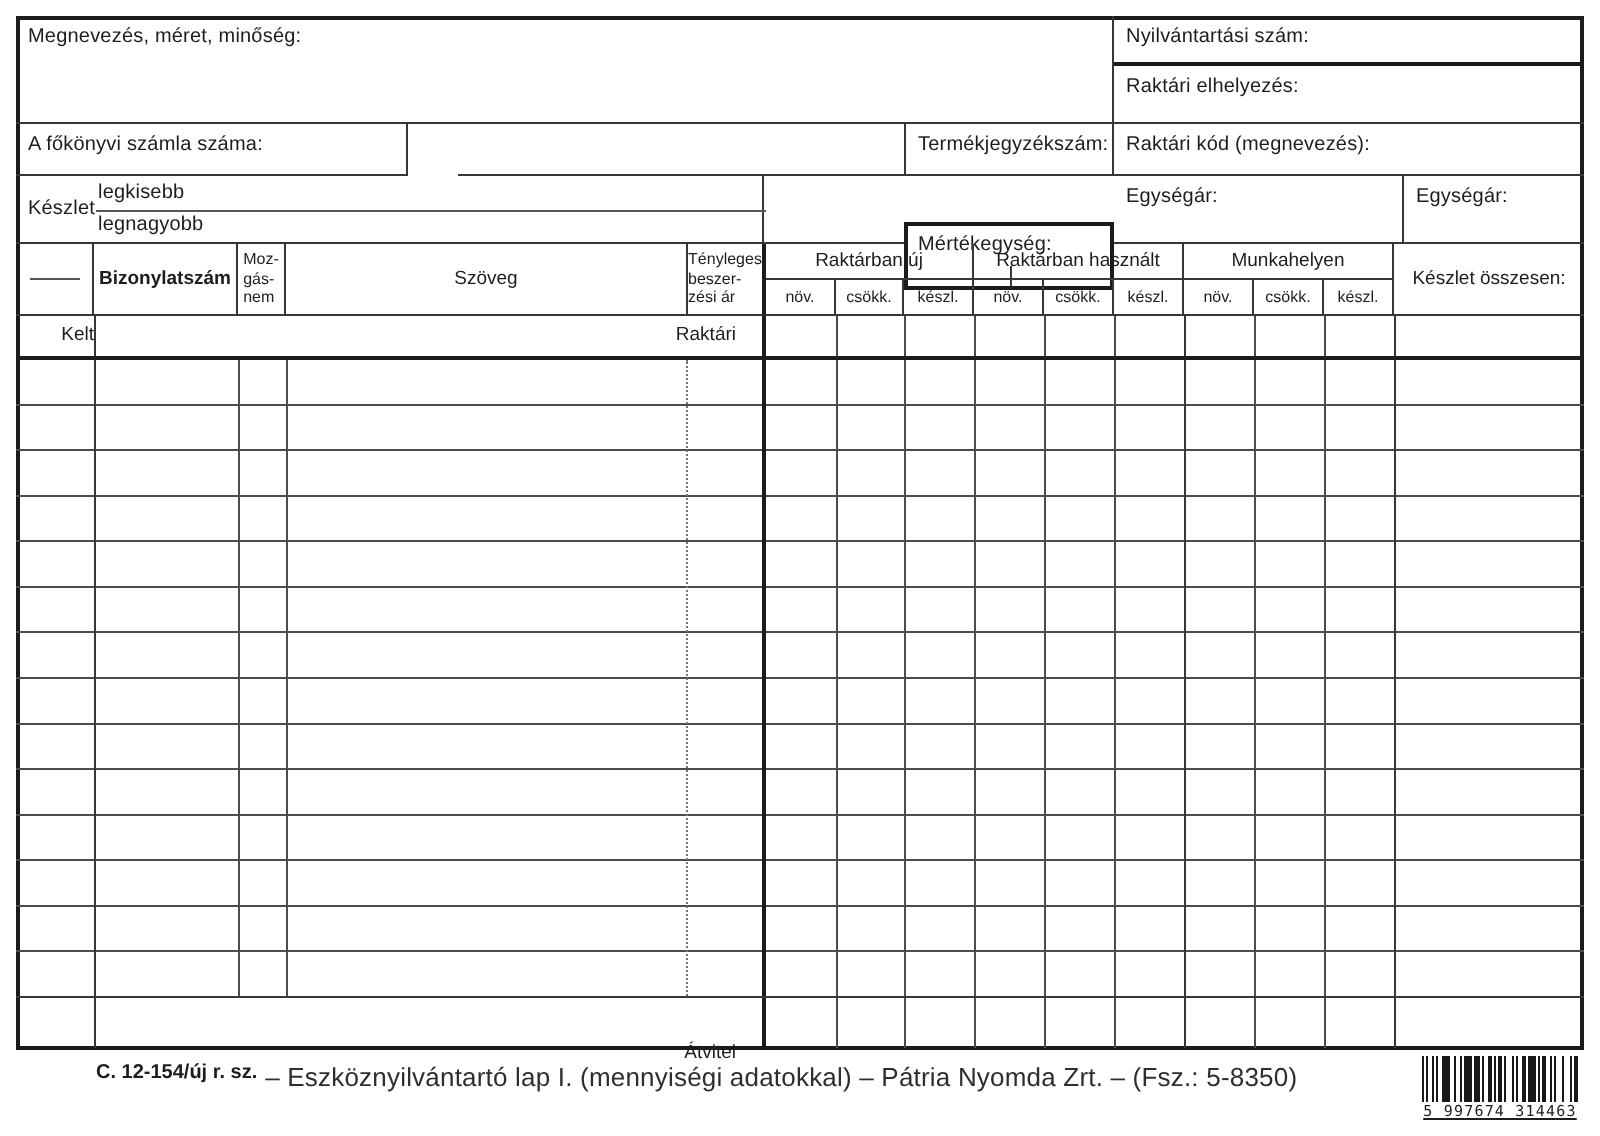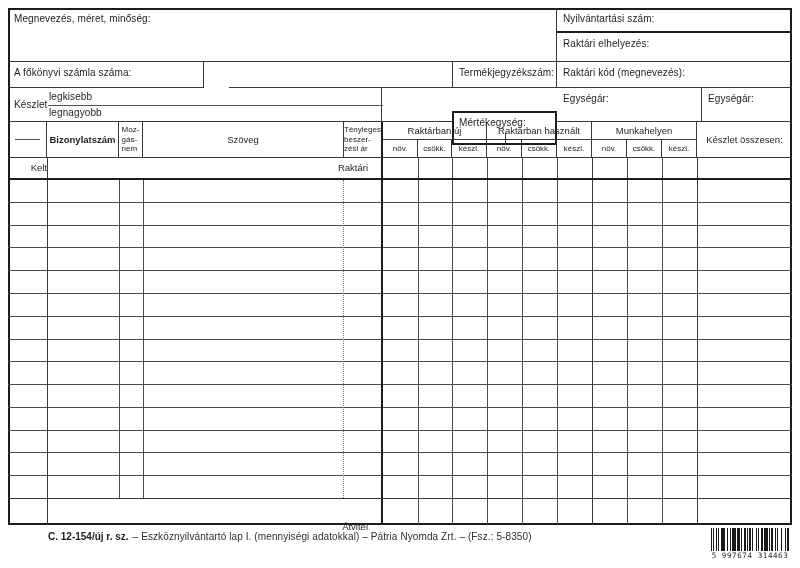--- a/index.html
+++ b/index.html
@@ -83,28 +83,28 @@
   }
   .dotted{position:absolute;left:335px;top:0;bottom:0;width:0;border-left:1px dotted #767676;}
   .rowlabel{position:absolute;font-size:9.5px;}
   .kelt{left:0;top:0;width:39px;text-align:right;line-height:20px;}
   .rlabel-right{left:39px;width:328px;text-align:right;line-height:20px;padding-right:7px;}
   .atvitel{left:0;top:0;width:367px;text-align:right;line-height:24px;padding-right:7px;margin-top:16px;}
 
   
   .footer{left:8px;top:531px;position:absolute;display:flex;align-items:flex-start;white-space:nowrap;margin-left:40px;}
   .fcode{font-weight:bold;font-size:10px;}
-  .fdesc{font-size:10px;color:#2e2e2e;margin-left:4px;letter-spacing:0.1px;}
+  .fdesc{font-size:13px;color:#2e2e2e;margin-left:4px;letter-spacing:0.1px;}
 
   
   .barcode{left:710px;top:528px;width:80px;height:36px;position:absolute;}
   .bars{position:absolute;left:1px;top:0;width:78px;height:23px;}
   .bar{position:absolute;top:0;bottom:0;background:#181818;}
   .bdigits{position:absolute;left:-5px;top:23px;width:90px;text-align:center;
-           font-size:7.5px;letter-spacing:0.6px;font-family:"DejaVu Sans Mono","Liberation Mono",monospace;}
+           font-size:7.5px;letter-spacing:0.6px;font-family:"DejaVu Sans Mono","Liberation Mono",monospace;text-decoration:underline;}
 </style>
 </head>
 <body>
 
 <div class="b outer"></div>
 
 <div class="b br bb" style="left:8px;top:8px;width:549px;height:54px;">
   <span class="lbl">Megnevezés, méret, minőség:</span>
 </div>
 <div class="b bb2" style="left:557px;top:8px;width:235px;height:25px;">

